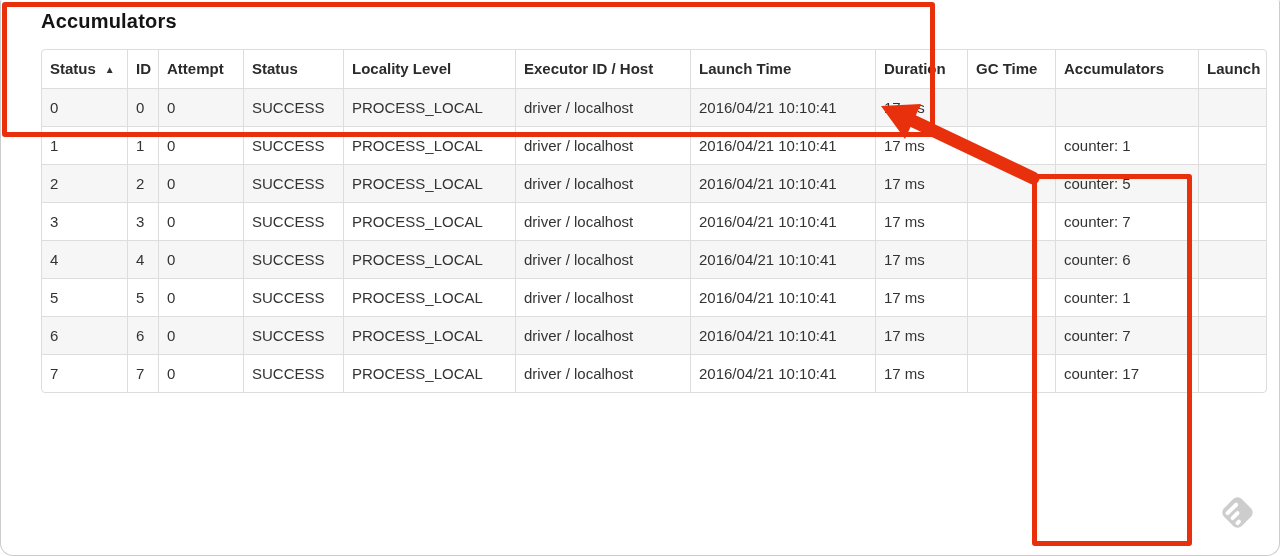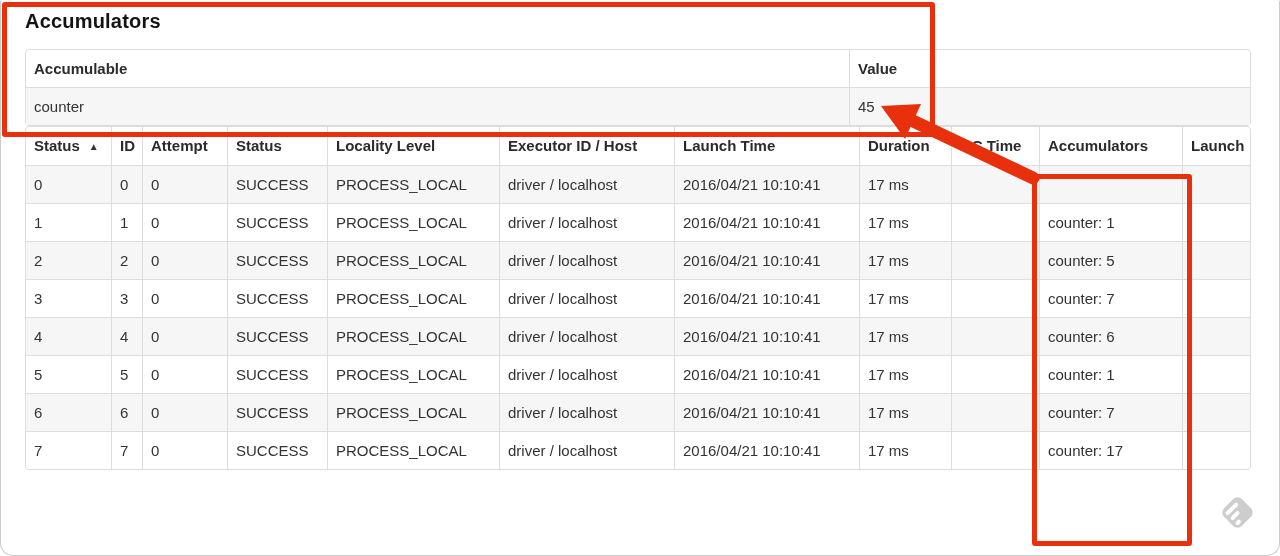--- a/index.html
+++ b/index.html
@@ -7,21 +7,21 @@
   body { font-family: "Liberation Sans", "DejaVu Sans", sans-serif; color: #333; }
 
   .page { position: relative; width: 1280px; height: 556px; background: #fff; overflow: hidden; }
 
   .frame {
     position: absolute; inset: 0; pointer-events: none; z-index: 4;
     border: 1px solid #cccccc; border-top: none;
     border-radius: 2px 2px 13px 13px;
   }
 
-  .content { position: absolute; left: 25px; top: 10px; width: 1224px; z-index: 1; }
+  .content { position: absolute; left: 41px; top: 10px; width: 1224px; z-index: 1; }
 
   .section-title {
     font-size: 20px; line-height: 22px; font-weight: bold; color: #141414;
     letter-spacing: 0.2px;
   }
   .acc-title { margin-bottom: 17px; }
   .tasks-title { margin-top: 25px; margin-bottom: 17px; }
 
   table.tbl {
     table-layout: fixed; width: 1224px; background: #fff;
@@ -61,38 +61,20 @@
 </style>
 </head>
 <body>
 
 <div class="page">
 
   <div class="content">
 
     <h4 class="section-title acc-title">Accumulators</h4>
 
-    <table class="tbl" id="acc-table">
-      <colgroup>
-        <col style="width:823px">
-        <col style="width:401px">
-      </colgroup>
-      <thead>
-          <tr>
-            <th><span>Accumulable</span></th>
-            <th><span>Value</span></th>
-          </tr>
-        </thead>
-      <tbody>
-          <tr>
-            <td>counter</td>
-            <td>45</td>
-          </tr>
-        </tbody>
-    </table>
 
 
     <table class="tbl" id="tasks-table">
       <colgroup>
         <col style="width:85px">
           <col style="width:31px">
           <col style="width:85px">
         <col style="width:100px">
           <col style="width:172px">
           <col style="width:175px">

